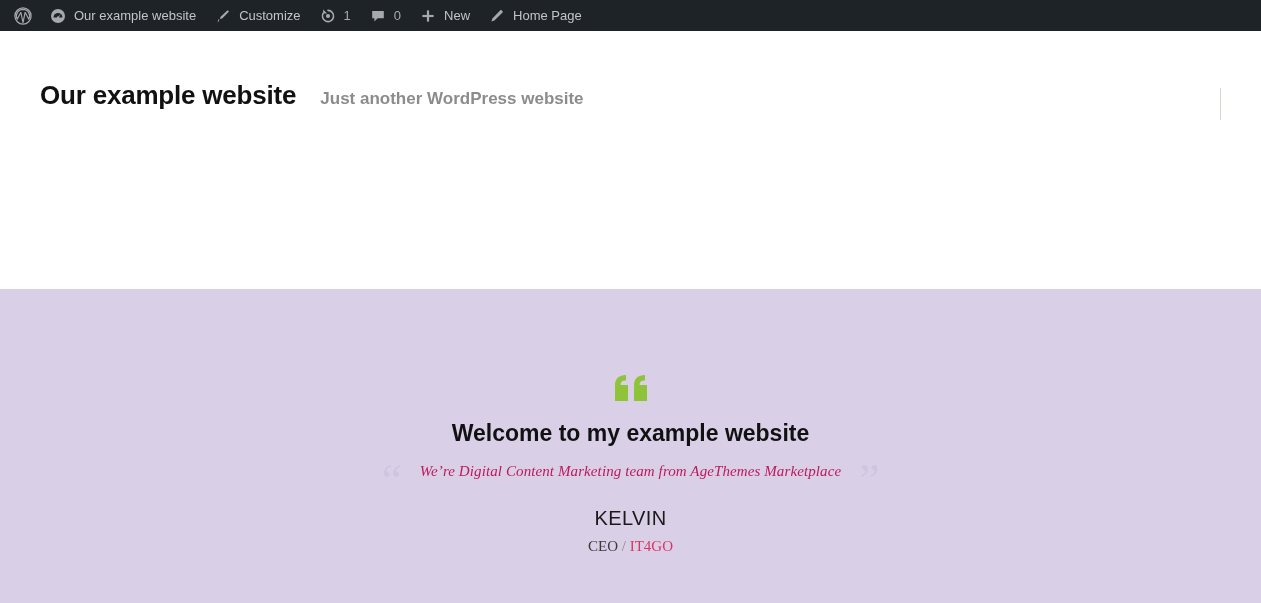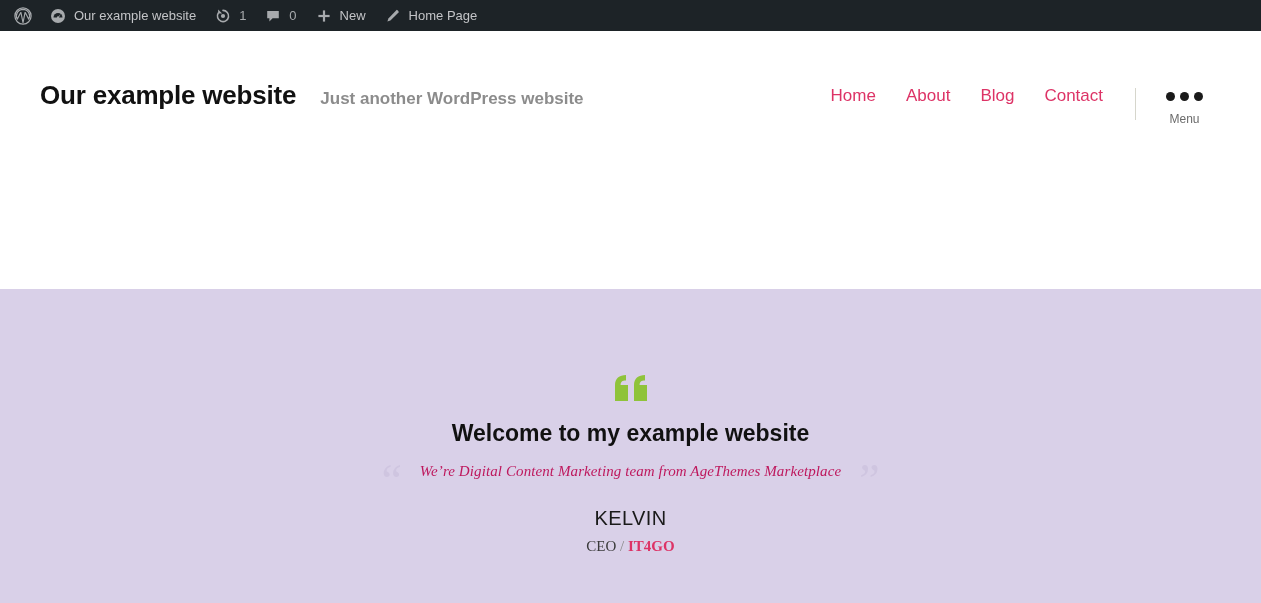--- a/index.html
+++ b/index.html
@@ -201,21 +201,20 @@
   }
   .author-role {
     font-family: "Liberation Serif", serif;
     font-size: 15px;
     color: #3a3a3a;
     line-height: 1.3;
   }
   .author-company {
     color: #dd3366;
     cursor: pointer;
-    font-weight: bold;
   }
   .sep { color: #8a8a8a; }
 </style>
 </head>
 <body>
 
 <div id="wp-admin-bar">
 
   <div class="ab-item ab-logo">
     <span class="ab-icon">
@@ -231,20 +230,29 @@
       <svg width="16" height="16" viewBox="0 0 16 16">
         <circle cx="8" cy="8" r="7" fill="#a7aaad"></circle>
         <path d="M3.5 9.5 A4.5 4.5 0 0 1 12.5 9.5 Z" fill="#1d2327"></path>
         <path d="M8 9.2 L11 5.6 L8.9 9.6 Z" fill="#a7aaad"></path>
         <circle cx="8" cy="9.4" r="1.1" fill="#a7aaad"></circle>
       </svg>
     </span>
     <span class="ab-label">Our example website</span>
   </div>
 
+  <div class="ab-item">
+    <span class="ab-icon">
+      <svg width="16" height="16" viewBox="0 0 16 16">
+        <path d="M12.6 2.2 L14 3.6 L7.2 10.4 L5 11 L5.6 8.8 Z" fill="#a7aaad"></path>
+        <path d="M4.6 11.6 C3.6 12.6 4 14 2.4 14.4 C3.4 12.8 2.6 12.4 3.6 11.2 Z" fill="#a7aaad"></path>
+      </svg>
+    </span>
+    <span class="ab-label">Customize</span>
+  </div>
 
   <div class="ab-item">
     <span class="ab-icon">
       <svg width="16" height="16" viewBox="0 0 16 16">
         <path d="M8 2.4 A5.6 5.6 0 1 1 3.2 5.1" stroke="#a7aaad" stroke-width="1.6" fill="none" stroke-linecap="round"></path>
         <path d="M3.1 1.6 L3.1 5.6 L7.1 5.6 Z" fill="#a7aaad"></path>
         <circle cx="8" cy="8" r="2.1" fill="#a7aaad"></circle>
       </svg>
     </span>
     <span class="ab-label ab-count">1</span>
@@ -282,37 +290,23 @@
 
 <header id="site-header">
   <div class="header-inner">
 
     <div class="branding">
       <h1 id="site-title">Our example website</h1>
       <p id="site-description">Just another WordPress website</p>
     </div>
 
     <div class="header-right">
-      <nav id="primary-nav">
-        <a class="nav-link">Home</a>
-        <a class="nav-link">About</a>
-        <a class="nav-link">Blog</a>
-        <a class="nav-link">Contact</a>
-      </nav>
 
       <div class="nav-divider"></div>
 
-      <div class="menu-toggle">
-        <span class="dots">
-            <i></i>
-            <i></i>
-            <i></i>
-          </span>
-        <span class="menu-label">Menu</span>
-      </div>
     </div>
 
   </div>
 </header>
 
 <section id="testimonial-section">
   <div class="testimonial-inner">
 
     <div class="quote-badge">
       <svg width="32" height="26" viewBox="0 0 32 26" aria-hidden="true">

